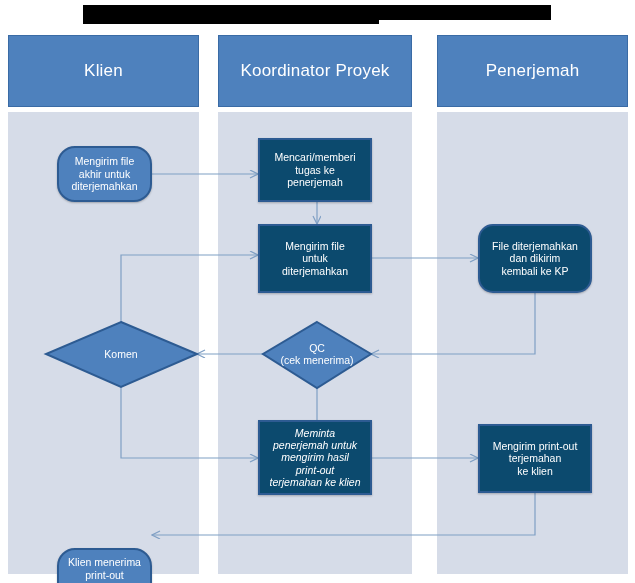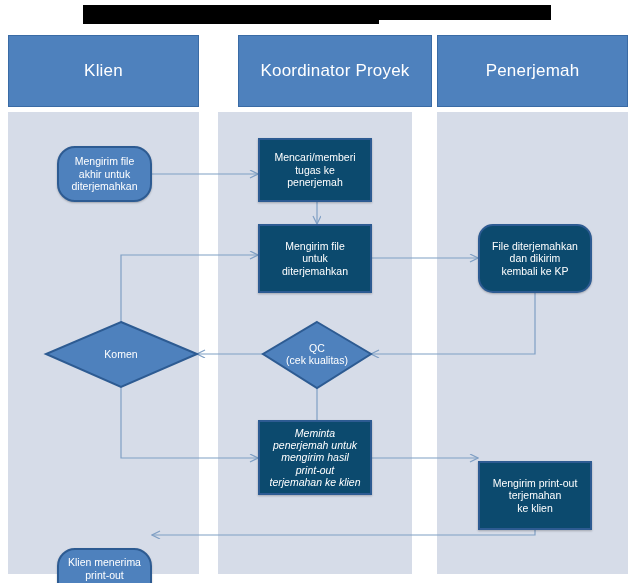--- a/index.html
+++ b/index.html
@@ -105,21 +105,21 @@
 <div id="canvas">
 
   <div class="redaction" id="redaction-a"></div>
   <div class="redaction" id="redaction-b"></div>
 
   <div class="lane-body" style="left:8px; top:112px; width:191px; height:462px;"></div>
   <div class="lane-body" style="left:218px; top:112px; width:194px; height:462px;"></div>
   <div class="lane-body" style="left:437px; top:112px; width:191px; height:462px;"></div>
 
   <div class="lane-header" style="left:8px; top:35px; width:191px; height:72px;">Klien</div>
-  <div class="lane-header" style="left:218px; top:35px; width:194px; height:72px;margin-left:20px;">Koordinator Proyek</div>
+  <div class="lane-header" style="left:218px; top:35px; width:194px; height:72px;">Koordinator Proyek</div>
   <div class="lane-header" style="left:437px; top:35px; width:191px; height:72px;">Penerjemah</div>
 
   <svg id="connectors" viewBox="0 0 635 583" xmlns="http://www.w3.org/2000/svg">
     <defs>
       <marker id="arrow" markerWidth="10" markerHeight="10" refX="9" refY="4" orient="auto" markerUnits="userSpaceOnUse">
         <path d="M1,0 L9,4 L1,8" fill="none" stroke="#7f9fc4" stroke-width="1.2"></path>
       </marker>
     </defs>
     <g fill="none" stroke="#7f9fc4" stroke-width="1.2">
 
@@ -160,29 +160,29 @@
 untuk
 diterjemahkan</div>
 
   <div class="node node-rect" style="left:478px; top:224px; width:114px; height:69px;border-radius:15px;">File diterjemahkan
 dan dikirim
 kembali ke KP</div>
 
   <div class="node-diamond-label" style="left:76px; top:338px; width:90px; height:32px;">Komen</div>
 
   <div class="node-diamond-label" style="left:272px; top:336px; width:90px; height:36px;">QC
-(cek kualitas)</div>
+(cek menerima)</div>
 
   <div class="node node-rect" style="left:258px; top:420px; width:114px; height:75px;font-style:italic;">Meminta
 penerjemah untuk
 mengirim hasil
 print-out
 terjemahan ke klien</div>
 
-  <div class="node node-rect" style="left:478px; top:424px; width:114px; height:69px;margin-top:37px;">Mengirim print-out
+  <div class="node node-rect" style="left:478px; top:424px; width:114px; height:69px;">Mengirim print-out
 terjemahan
 ke klien</div>
 
   <div class="node node-round" style="left:57px; top:508px; width:95px; height:54px;margin-top:40px;">Klien menerima
 print-out
 terjemahan</div>
 
 </div>
 
 </body></html>

